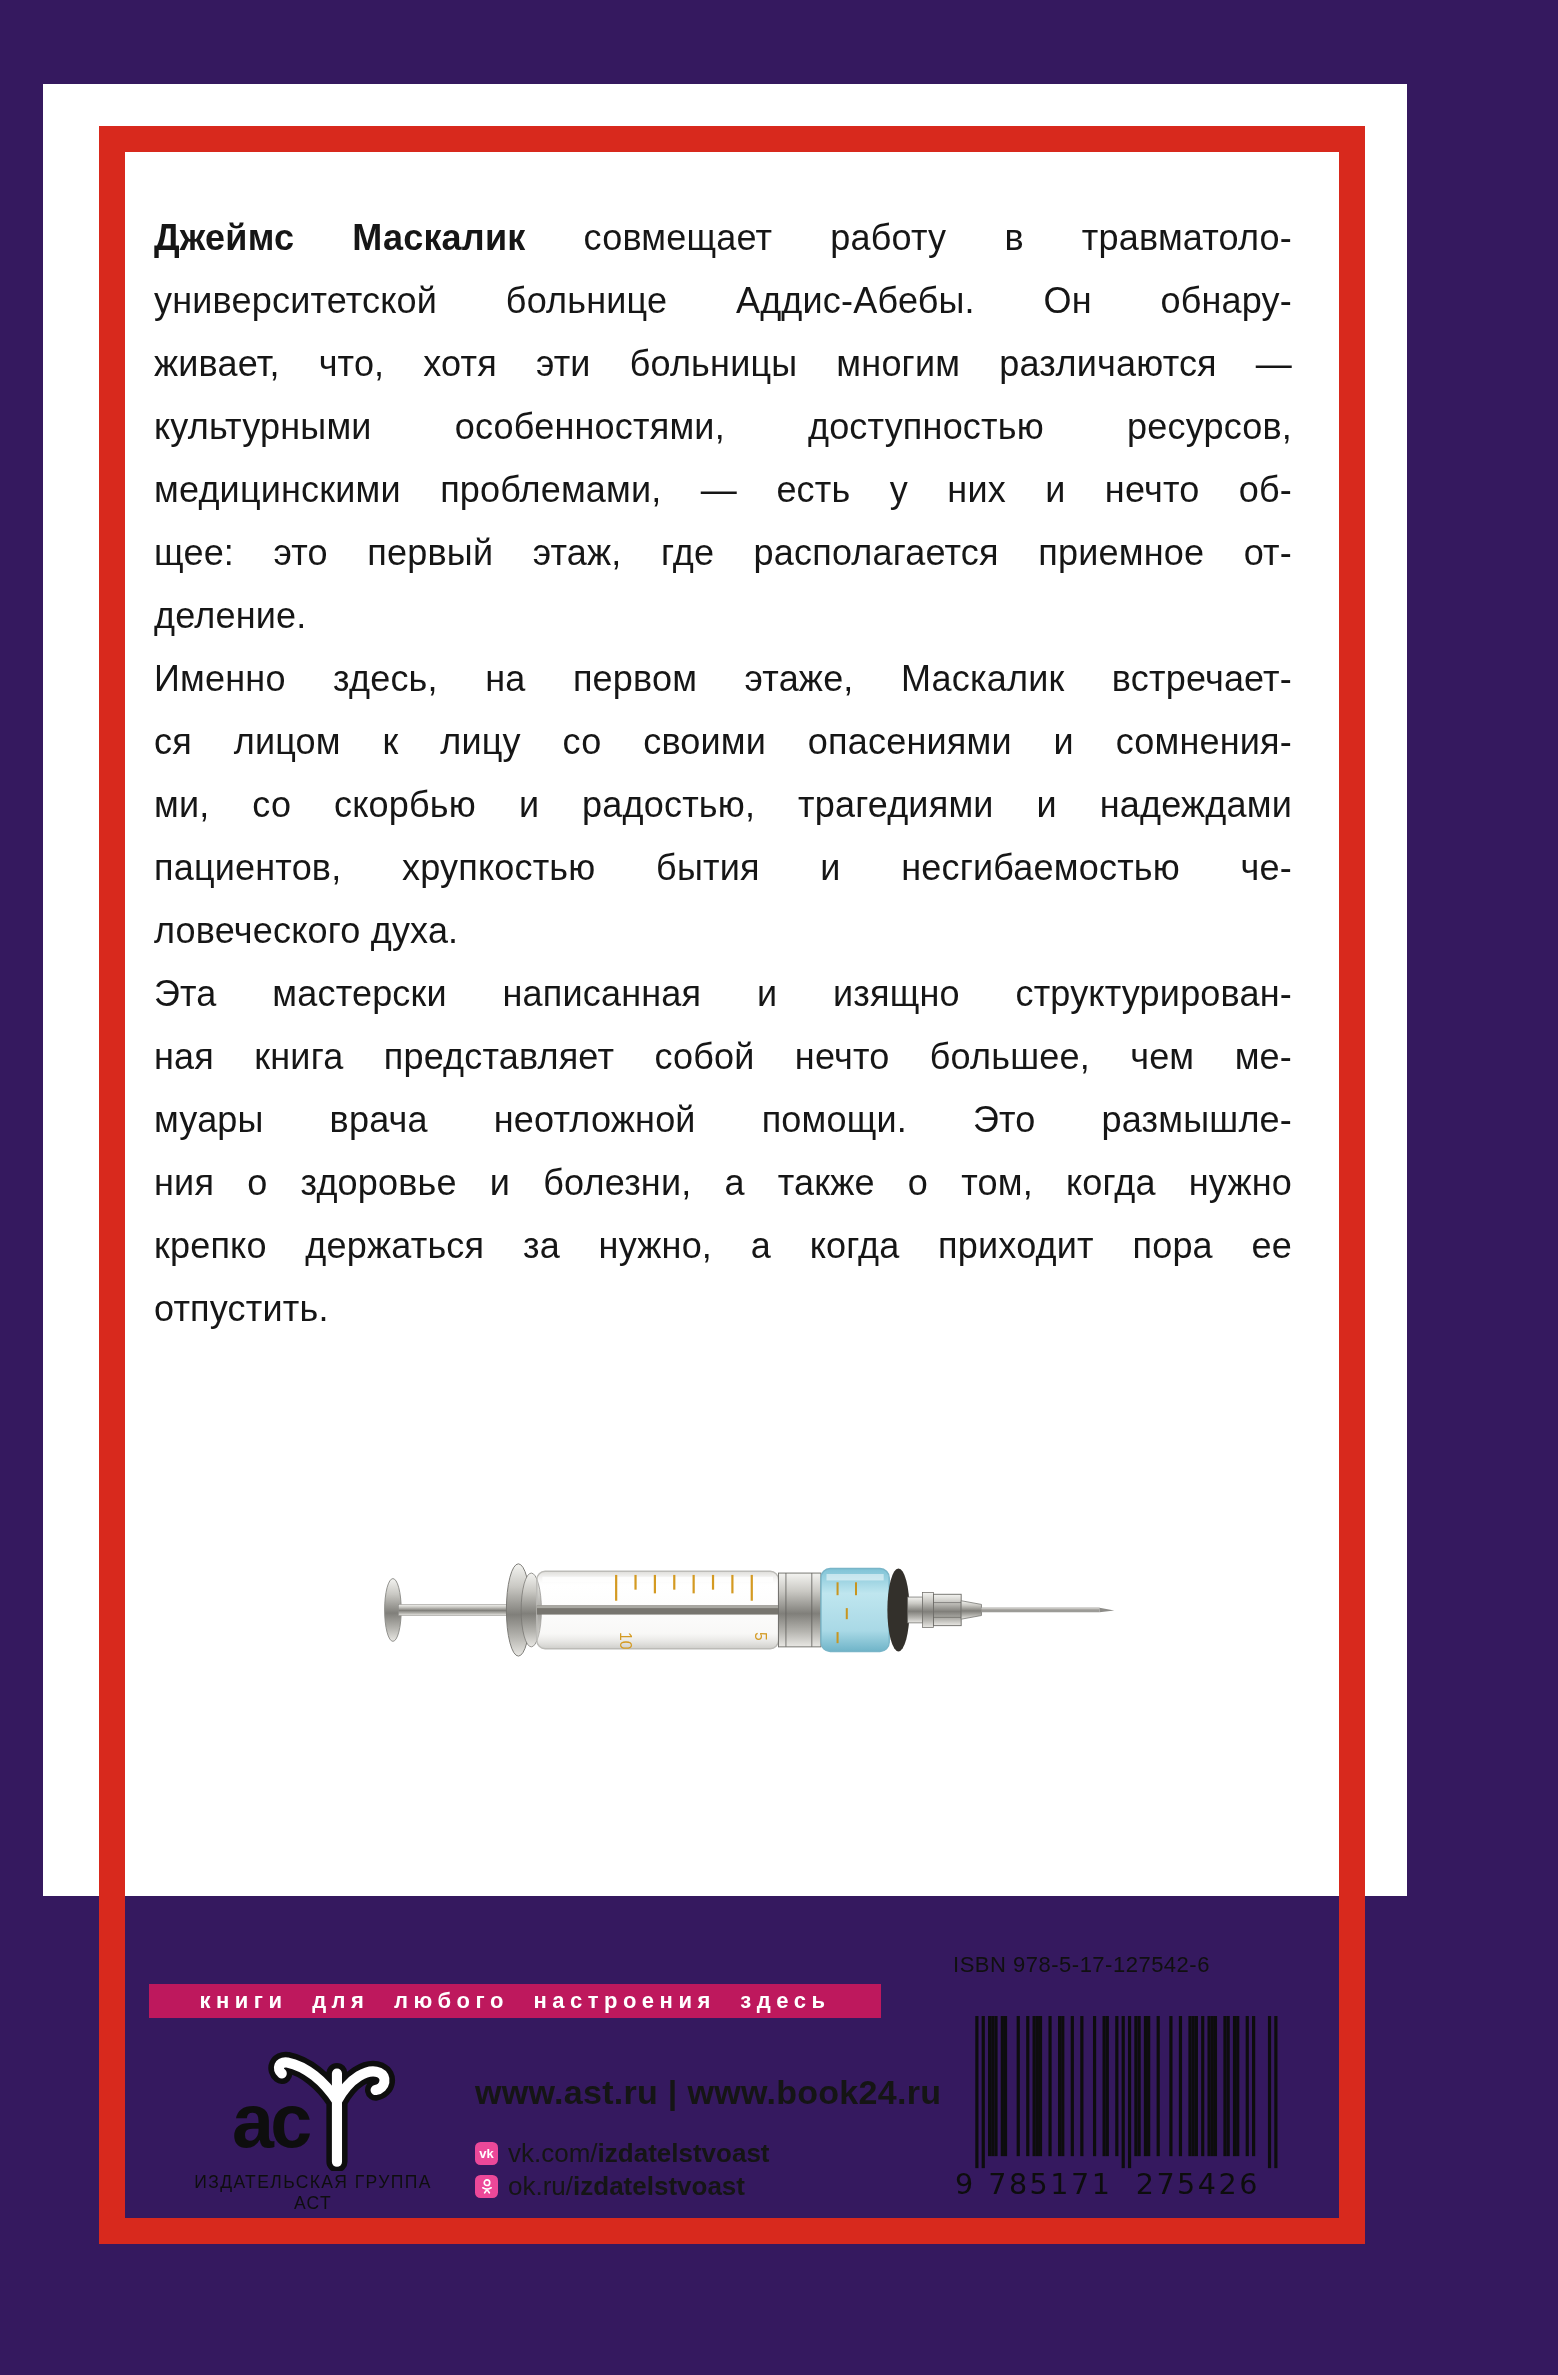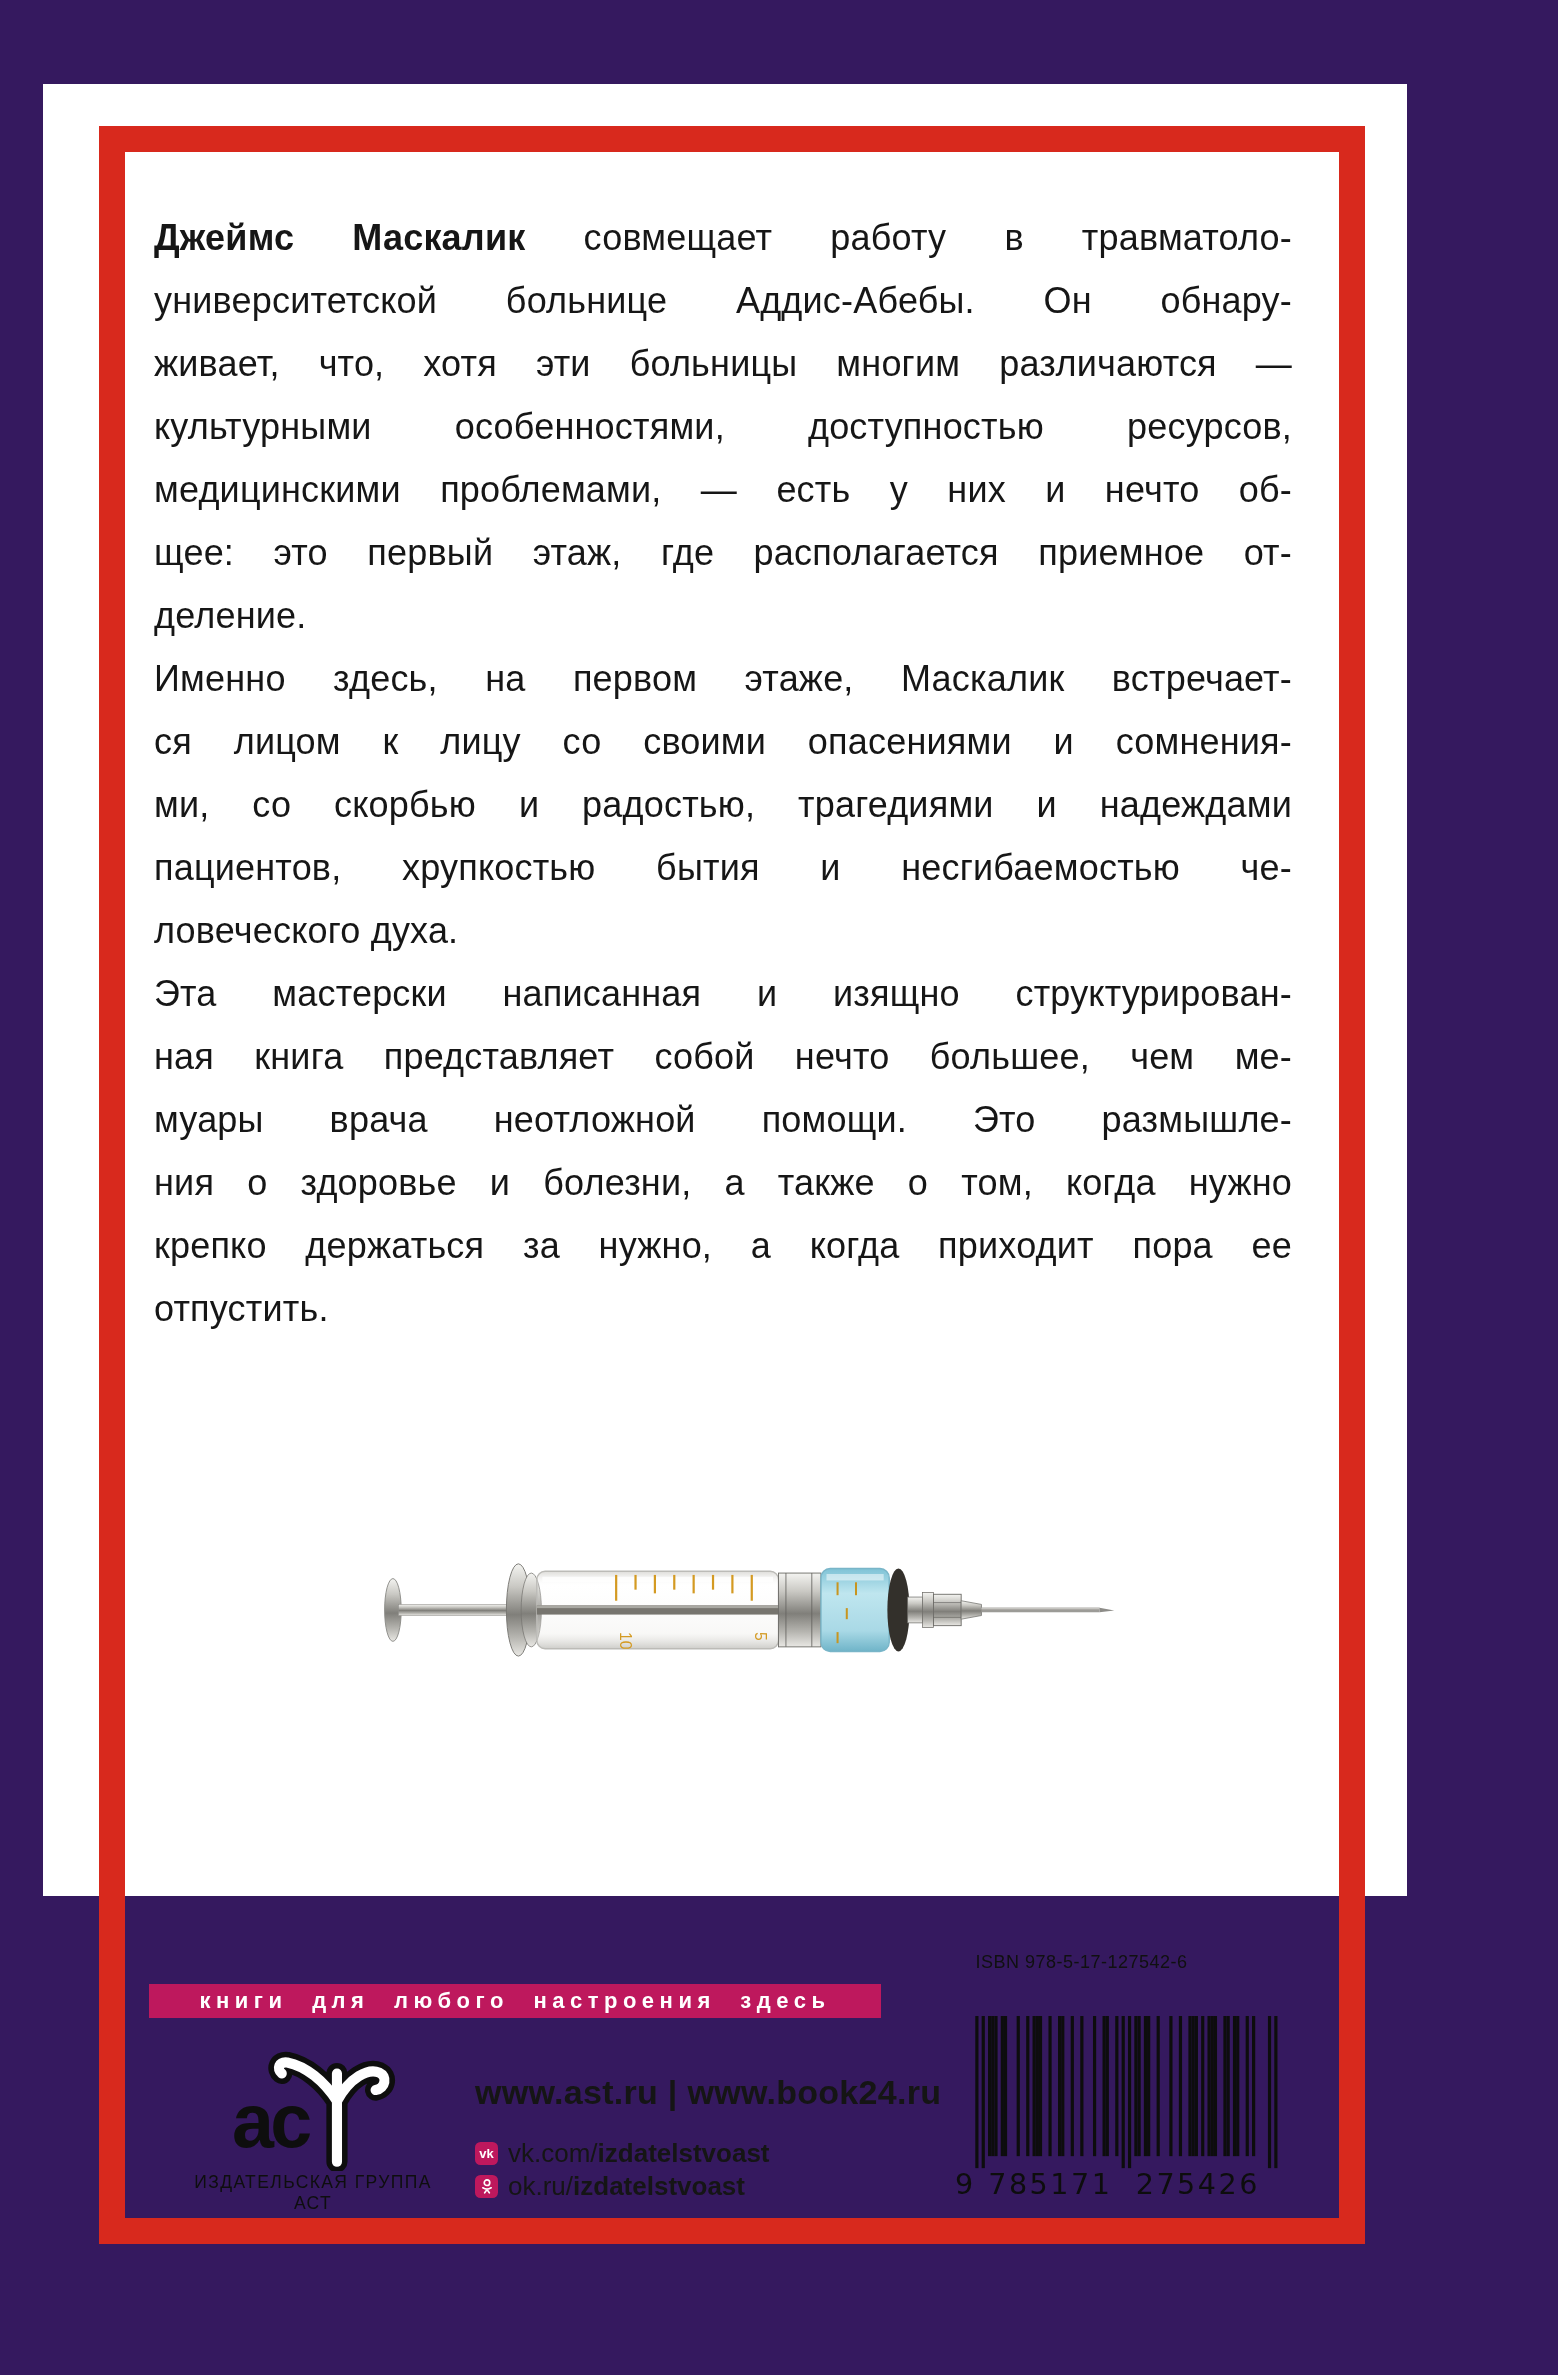--- a/index.html
+++ b/index.html
@@ -33,37 +33,37 @@
   .syringe{position:absolute;left:337px;top:1476px;}
   
   .banner{
     position:absolute;left:106px;top:1900px;width:732px;height:34px;
     background:#be185d;color:#ffffff;
     display:flex;align-items:center;justify-content:center;
     font-size:22px;font-weight:700;letter-spacing:5.5px;word-spacing:13px;
   }
   .isbn-line{
     position:absolute;left:868px;top:1868px;width:341px;
-    text-align:center;font-size:18px;color:#101010;letter-spacing:0.5px;
+    text-align:center;font-size:22px;color:#101010;letter-spacing:0.5px;
   }
   .barcode{position:absolute;left:912px;top:1932px;}
   .bc-num{font-family:"DejaVu Sans", sans-serif;font-size:31px;fill:#0d0d0d;}
   .publisher-logo{position:absolute;left:185px;top:1949px;}
   .publisher-caption{
     position:absolute;left:141px;top:2088px;width:258px;
     text-align:center;font-size:17.5px;letter-spacing:1.4px;color:#0e0e0e;
   }
   .links{
     position:absolute;left:432px;top:1989px;color:#151515;
   }
   .links .sites{font-size:34px;font-weight:700;letter-spacing:0.3px;}
   .social{margin-top:25px;font-size:26px;line-height:33px;}
   .social-row{display:flex;align-items:center;}
   .soc-icon{
-    width:23px;height:23px;border-radius:5.5px;background:#be185d;
+    width:23px;height:23px;border-radius:5.5px;background:#ec4899;
     display:inline-flex;align-items:center;justify-content:center;
     margin-right:10px;flex:0 0 auto;
   }
   .soc-icon span{color:#fff;font-size:13px;font-weight:700;letter-spacing:0;}
   .social b{font-weight:700;}
 </style>
 </head>
 <body>
 
 <div class="page">

